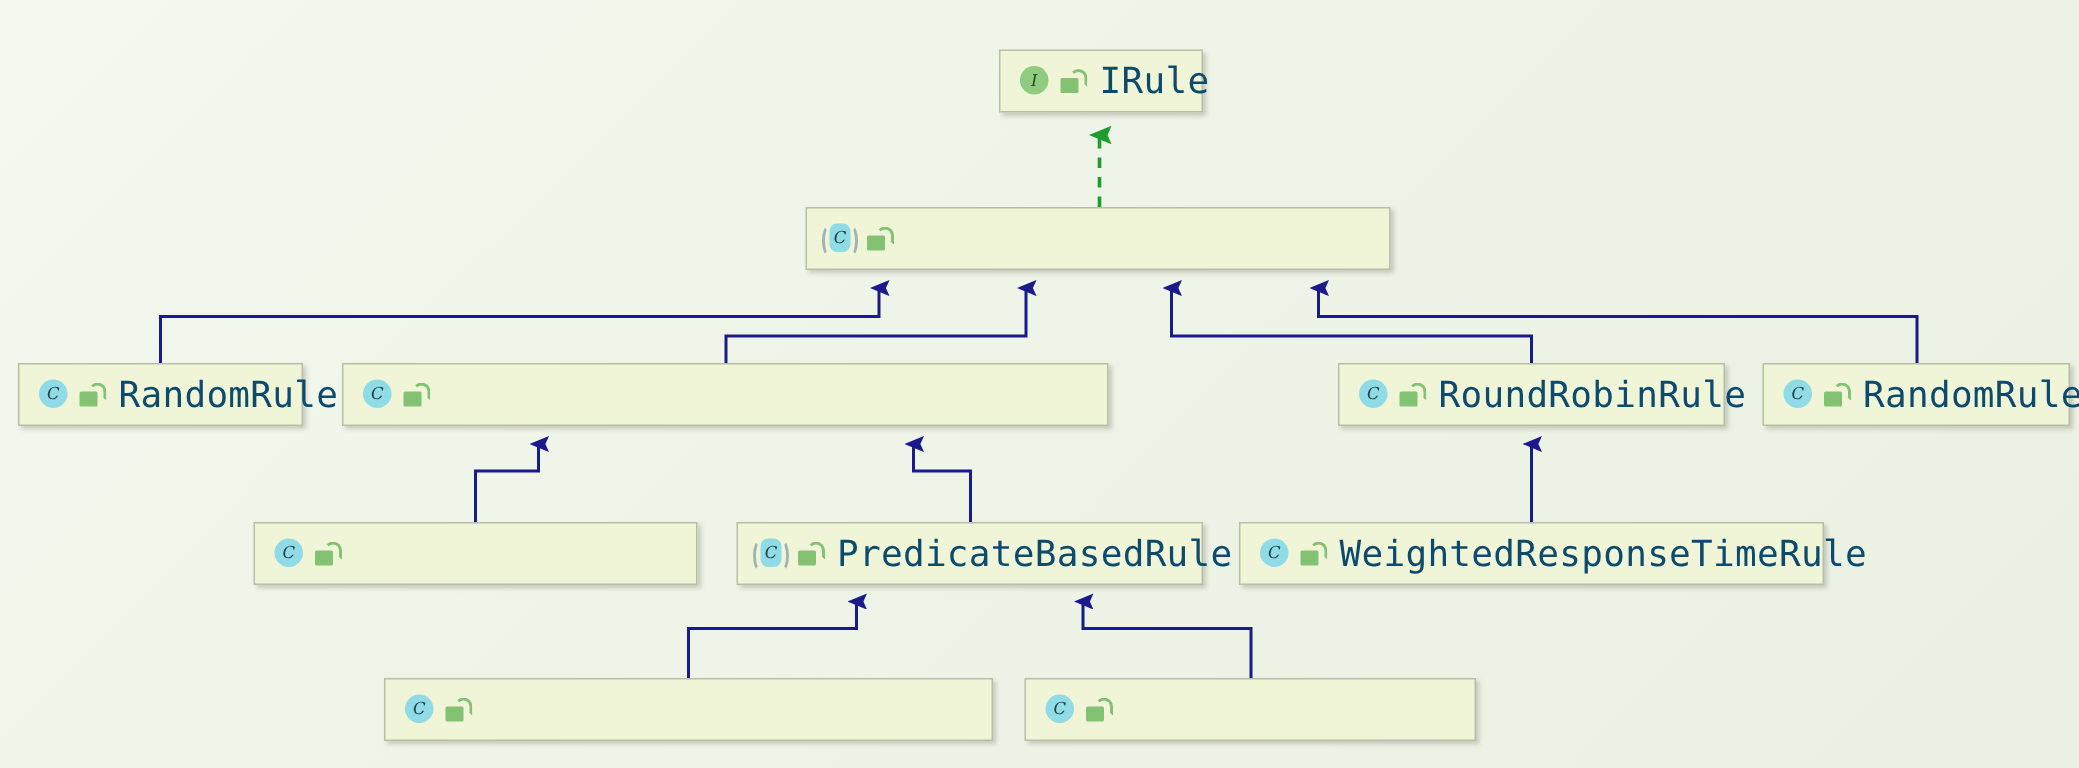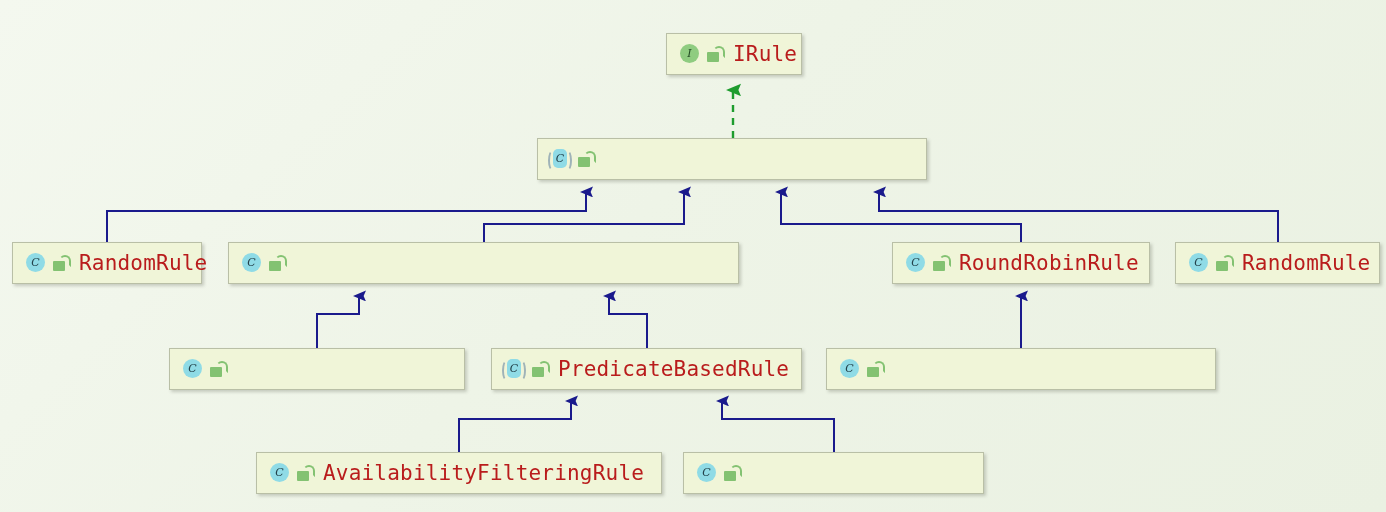--- a/index.html
+++ b/index.html
@@ -29,23 +29,23 @@
     background: #f0f5d8;
     border: 1px solid #b9bfa6;
     box-shadow: 2px 2px 3px rgba(90, 95, 80, 0.28);
     display: flex;
     align-items: center;
     padding: 0 14px 0 10px;
     height: 42px;
     white-space: nowrap;
   }
   .node-label {
-    font-size: 21px;
+    font-size: 24px;
     letter-spacing: 0.2px;
-    color: #b91c1c;
+    color: #0c4a6e;
     margin-left: 11px;
     line-height: 1;
   }
   
   .type-icon {
     position: relative;
     width: 24px;
     height: 24px;
     flex: 0 0 24px;
     display: inline-block;
@@ -238,30 +238,30 @@
         <span class="node-label">PredicateBasedRule</span>
       </div>
       <div class="node" style="left: 826px; top: 348px; width: 390px; height: 42px;">
         <span class="type-icon icon-class">
           <span class="disc">C</span>
         </span>
         <span class="lock-icon">
           <span class="body"></span>
           <span class="shackle"></span>
         </span>
+        <span class="node-label">WeightedResponseTimeRule</span>
       </div>
       <div class="node" style="left: 256px; top: 452px; width: 406px; height: 42px;">
         <span class="type-icon icon-class">
           <span class="disc">C</span>
         </span>
         <span class="lock-icon">
           <span class="body"></span>
           <span class="shackle"></span>
         </span>
-        <span class="node-label">AvailabilityFilteringRule</span>
       </div>
       <div class="node" style="left: 683px; top: 452px; width: 301px; height: 42px;">
         <span class="type-icon icon-class">
           <span class="disc">C</span>
         </span>
         <span class="lock-icon">
           <span class="body"></span>
           <span class="shackle"></span>
         </span>
       </div>

